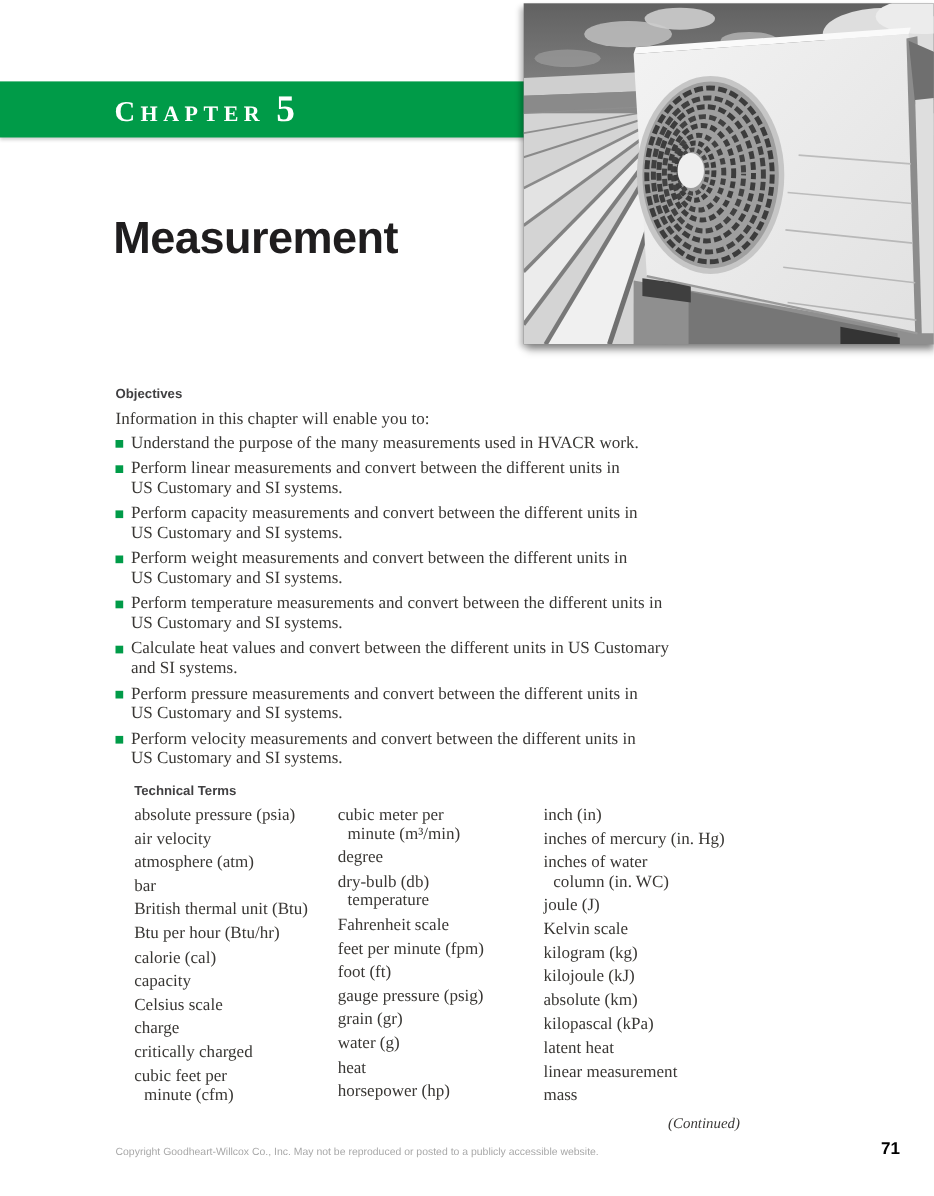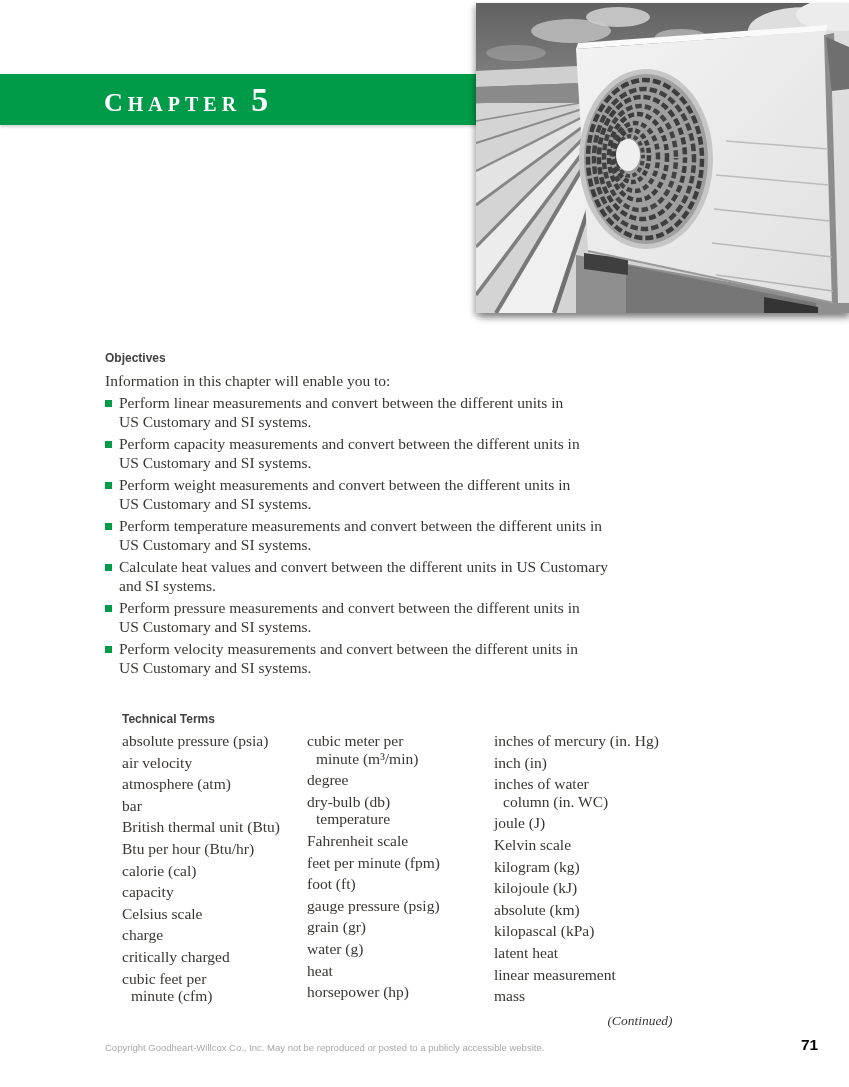--- a/index.html
+++ b/index.html
@@ -169,25 +169,30 @@
         <ellipse cx="164" cy="155" rx="36" ry="52" fill="none" stroke="#424242" stroke-width="4.5" stroke-dasharray="6.5 3" stroke-dashoffset="5"></ellipse>
         <ellipse cx="162" cy="154" rx="29" ry="43" fill="none" stroke="#3c3c3c" stroke-width="4.5" stroke-dasharray="6 3" stroke-dashoffset="1"></ellipse>
         <ellipse cx="159" cy="154" rx="23" ry="34" fill="none" stroke="#404040" stroke-width="4.5" stroke-dasharray="5.5 3" stroke-dashoffset="3"></ellipse>
         <ellipse cx="156" cy="153" rx="17" ry="26" fill="none" stroke="#3c3c3c" stroke-width="4.5" stroke-dasharray="5 2.5"></ellipse>
         <ellipse cx="154" cy="153" rx="13" ry="20" fill="none" stroke="#464646" stroke-width="4" stroke-dasharray="4.5 2.5" stroke-dashoffset="2"></ellipse>
         <ellipse cx="152" cy="152" rx="12" ry="16" fill="#efefef"></ellipse>
       </g>
     </svg>
   </div>
 
+  <h1 class="title">Measurement</h1>
 
   <section class="objectives">
     <h2 class="section-heading">Objectives</h2>
     <p class="intro">Information in this chapter will enable you to:</p>
     <ul id="objectives-list">
+        <li>
+          <span class="bullet"></span>
+          <span class="btext">Understand the purpose of the many measurements used in HVACR work.</span>
+        </li>
         <li>
           <span class="bullet"></span>
           <span class="btext">Perform linear measurements and convert between the different units in
 US Customary and SI systems.</span>
         </li>
         <li>
           <span class="bullet"></span>
           <span class="btext">Perform capacity measurements and convert between the different units in
 US Customary and SI systems.</span>
         </li>
@@ -246,22 +251,22 @@
           <div class="term">Fahrenheit scale</div>
           <div class="term">feet per minute (fpm)</div>
           <div class="term">foot (ft)</div>
           <div class="term">gauge pressure (psig)</div>
           <div class="term">grain (gr)</div>
           <div class="term">water (g)</div>
           <div class="term">heat</div>
           <div class="term">horsepower (hp)</div>
         </div>
       <div class="term-col c3">
+          <div class="term">inch (in)</div>
           <div class="term">inches of mercury (in. Hg)</div>
-          <div class="term">inch (in)</div>
           <div class="term">inches of water
 column (in. WC)</div>
           <div class="term">joule (J)</div>
           <div class="term">Kelvin scale</div>
           <div class="term">kilogram (kg)</div>
           <div class="term">kilojoule (kJ)</div>
           <div class="term">absolute (km)</div>
           <div class="term">kilopascal (kPa)</div>
           <div class="term">latent heat</div>
           <div class="term">linear measurement</div>

